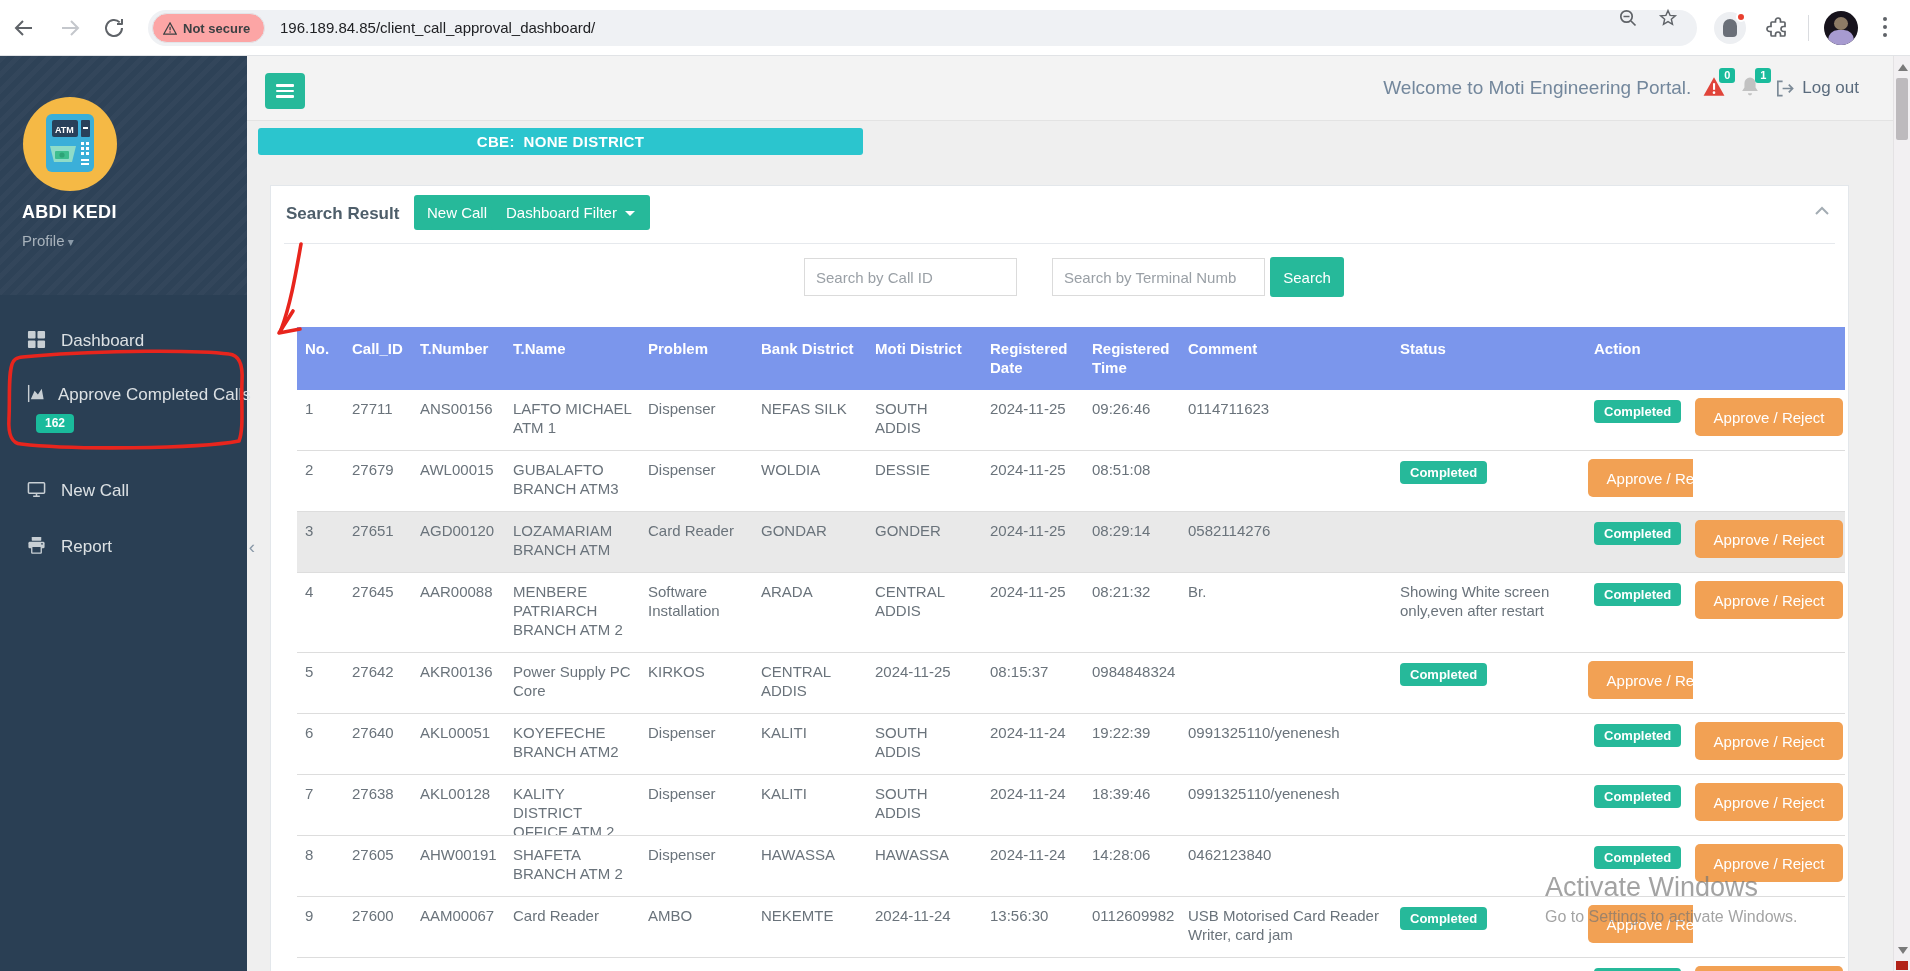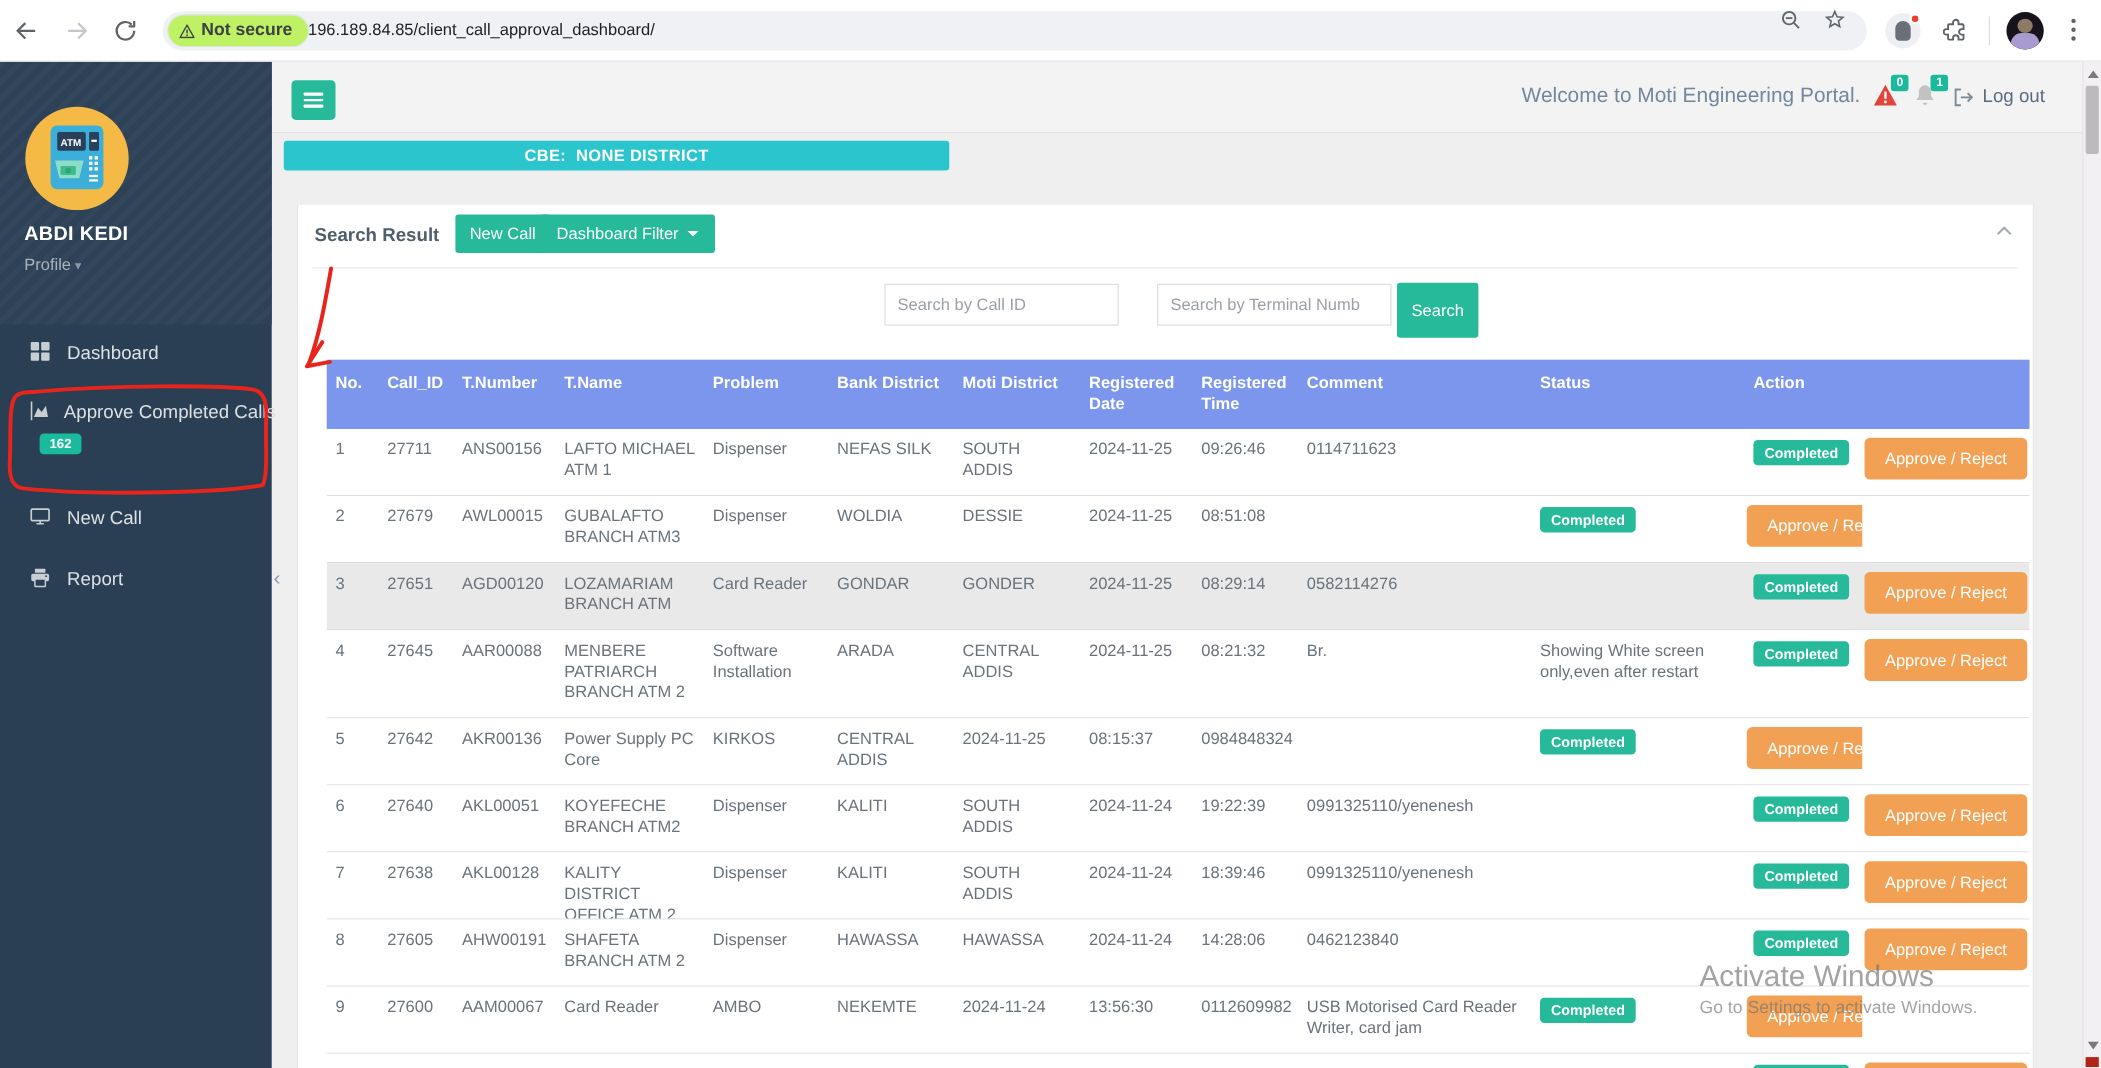--- a/index.html
+++ b/index.html
@@ -4,21 +4,21 @@
 <style>
   * { margin:0; padding:0; box-sizing:border-box; }
   html,body { width:1910px; height:971px; overflow:hidden; }
   body { position:relative; background:#EFEFEF; font-family:"Liberation Sans",sans-serif; }
 
   
   .chrome { position:absolute; left:0; top:0; width:1910px; height:56px; background:#FFFFFF; border-bottom:1px solid #E1E3E6; z-index:20; }
   .nav-btn { position:absolute; top:16px; width:24px; height:24px; color:#5F6368; }
   .nav-btn svg { width:24px; height:24px; }
   .chrome-pill { position:absolute; left:148px; top:10px; width:1549px; height:36px; border-radius:18px; background:#EFF1F4; }
-  .sec-chip { position:absolute; left:4px; top:3px; height:30px; border-radius:15px; background:#bef264; border:1px solid #E2E5E9; display:flex; align-items:center; padding:0 14px 0 10px; gap:6px; color:#3C4043; font-size:16px; font-weight:700; }
+  .sec-chip { position:absolute; left:4px; top:3px; height:30px; border-radius:15px; background:#fca5a5; border:1px solid #E2E5E9; display:flex; align-items:center; padding:0 14px 0 10px; gap:6px; color:#3C4043; font-size:13px; font-weight:700; }
   .sec-chip svg { width:14px; height:13px; }
   .url-text { position:absolute; left:132px; top:0; height:36px; line-height:36px; font-size:15px; color:#202124; white-space:pre; }
   .pill-icon { position:absolute; top:8px; width:20px; height:20px; color:#5F6368; }
   .ext-avatar { position:absolute; left:1714px; top:12px; width:32px; height:32px; border-radius:50%; background:#EDEFF2; }
   .ext-avatar .blob { position:absolute; left:9px; top:7px; width:14px; height:18px; border-radius:7px 7px 4px 4px; background:#6A6F78; }
   .ext-avatar .reddot { position:absolute; right:0px; top:0px; width:10px; height:10px; border-radius:50%; background:#E8402F; border:2px solid #fff; }
   .puzzle { position:absolute; left:1766px; top:16px; width:24px; height:24px; color:#5F6368; }
   .vsep { position:absolute; left:1808px; top:15px; width:1px; height:26px; background:#DADCE0; }
   .b-avatar { position:absolute; left:1824px; top:11px; width:34px; height:34px; border-radius:50%; background:#17131C; overflow:hidden; }
   .b-avatar .head { position:absolute; left:10px; top:6px; width:14px; height:13px; border-radius:50%; background:#8D7B66; }
@@ -28,21 +28,21 @@
 
   
   .sidebar { position:absolute; left:0; top:56px; width:247px; height:915px; background:#2A3F54; z-index:5; }
   .profile-sec { position:absolute; left:0; top:0; width:247px; height:239px; background:#2E4257;
     background-image:repeating-linear-gradient(135deg, rgba(255,255,255,0.025) 0 5px, rgba(0,0,0,0) 5px 11px); }
   .avatar-ring { position:absolute; left:23px; top:41px; width:94px; height:94px; border-radius:50%; background:#F5B945; overflow:hidden; }
   .avatar-ring svg { position:absolute; left:15px; top:13px; }
   .side-name { position:absolute; left:22px; top:146px; color:#FFFFFF; font-size:18px; font-weight:700; letter-spacing:.3px; }
   .side-profile { position:absolute; left:22px; top:176px; color:#A9B3BC; font-size:15px; }
   .side-profile::after { content:" \25BE"; font-size:12px; color:#8A99A8; }
-  .nav-item { position:absolute; left:0; width:277px; padding:0 18px 0 27px; color:#DCE1E4; font-size:17px; font-weight:500; line-height:29px; cursor:pointer; }
+  .nav-item { position:absolute; left:0; width:277px; padding:0 18px 0 27px; color:#DCE1E4; font-size:17px; font-weight:500; line-height:29px; cursor:pointer;margin-top:20px; }
   .nav-item svg { width:19px; height:19px; vertical-align:-3px; margin-right:15px; color:#C8CFD4; }
   .nav-dashboard { top:250px; }
   .nav-approve  { top:304px; padding-left:22px; }
   .nav-approve svg { margin-left:5px; margin-right:12px; }
   .nav-newcall  { top:400px; }
   .nav-report   { top:456px; }
   .side-badge { display:inline-block; background:#1ABB9C; color:#fff; font-size:12px; font-weight:700; padding:3px 9px; border-radius:4px; margin-left:14px; vertical-align:2px; line-height:13px; }
   .nav-chevron { position:absolute; right:22px; top:0px; color:#8A99A8; font-size:19px; line-height:29px; }
 
   
@@ -65,21 +65,21 @@
   .panel-title { position:absolute; left:15px; top:18px; font-size:17px; font-weight:700; color:#4E5E6A; }
   .btn-teal { background:var(--teal,#26B99A); color:#fff; border:none; border-radius:3px; font-size:15px; font-family:inherit; cursor:pointer; }
   .btn-newcall { position:absolute; left:143px; top:9px; padding:9px 13px; }
   .btn-filter { position:absolute; left:220px; top:9px; padding:9px 15px; }
   .btn-filter::after { content:""; display:inline-block; margin-left:8px; vertical-align:2px; border-left:5px solid transparent; border-right:5px solid transparent; border-top:5px solid #fff; }
   .collapse-chevron { position:absolute; right:18px; top:16px; width:16px; height:12px; color:#A3ACB3; cursor:pointer; }
   .panel-divider { position:absolute; left:13px; right:13px; top:57px; border-bottom:1px solid #E6E9ED; }
   .search-input { position:absolute; top:72px; width:213px; height:38px; border:1px solid #DBDBDB; padding:0 11px; font-size:15px; font-family:inherit; color:#555; background:#fff; }
   .search-input::placeholder { color:#9AA0A6; }
   .in-call { left:533px; } .in-term { left:781px; }
-  .btn-search { position:absolute; left:999px; top:71px; width:74px; height:50px; border-radius:3px; }
+  .btn-search { position:absolute; left:999px; top:71px; width:74px; height:40px; border-radius:3px; }
 
   
   .tbl { position:absolute; left:26px; top:141px; width:1548px; }
   .thead, .trow { display:grid; grid-template-columns:47px 68px 93px 135px 113px 114px 115px 102px 96px 212px 194px 107px 152px; }
   .thead { background:var(--thead,#7B96EC); height:63px; color:#fff; font-weight:700; }
   .thead > div { padding:12px 8px 0 8px; font-size:15px; line-height:19px; }
   .tbody { height:582px; overflow:hidden; }
   .trow { height:61px; border-bottom:1px solid #DDDDDD; background:#fff; }
   .trow.tall { height:80px; }
   .trow.hl { background:#E9E9E9; }

